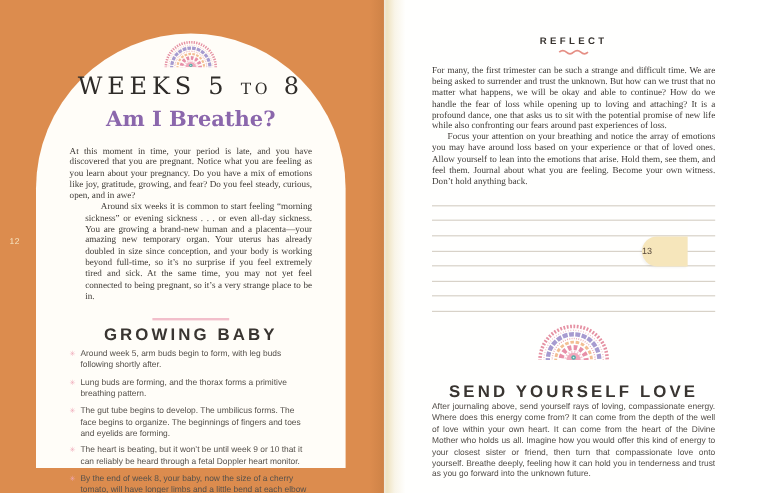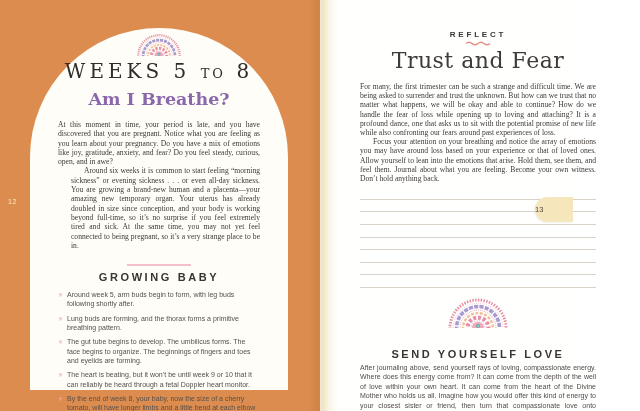--- a/index.html
+++ b/index.html
@@ -26,21 +26,21 @@
   .weeks-title .small-to{font-size:13px;letter-spacing:3px;}
   .chapter-subtitle{
     margin:2px 0 0;font-family:"DejaVu Serif",serif;font-weight:700;
     font-size:17.5px;line-height:22px;color:#8B67AC;
   }
   .intro{margin-top:10px;text-align:justify;}
   .intro p{margin:0;font-size:7.6px;line-height:9.3px;color:#3D3935;}
   .intro p + p{text-indent:13px;margin-left:13px;}
   .section-divider{width:64px;height:2px;background:#F2BFCB;margin:14px auto 0;}
   .sans-heading{
-    font-family:"Liberation Sans",sans-serif;font-weight:700;font-size:11px;
+    font-family:"Liberation Sans",sans-serif;font-weight:700;font-size:14px;
     line-height:10px;letter-spacing:2.6px;color:#393531;margin-top:6px;
   }
   .bullet-list{margin-top:8px;text-align:left;}
   .bullet-item{display:flex;gap:4px;margin-bottom:5px;}
   .bullet-mark{
     flex:0 0 auto;color:#EFA9B8;font-size:6px;line-height:9.3px;
     font-family:"DejaVu Sans",sans-serif;
   }
   .bullet-text{
     font-family:"Liberation Sans",sans-serif;font-size:7px;line-height:9.3px;color:#55504B;
@@ -104,21 +104,21 @@
         <path d="M42,52 a10,10 0 0 1 20,0 z" fill="#F0A8BC"></path>
         <circle cx="52" cy="48.5" r="3.2" fill="#4FAEA6"></circle>
         <circle cx="52" cy="48.5" r="1.2" fill="#EAF6F4"></circle>
       </svg>
 
       <h1 class="weeks-title"><span>WEEKS 5 </span><span class="small-to">TO</span><span> 8</span></h1>
 
       <h2 class="chapter-subtitle">Am I Breathe?</h2>
 
       <div class="intro">
-        <p>At this moment in time, your period is late, and you have discovered that you are pregnant. Notice what you are feeling as you learn about your pregnancy. Do you have a mix of emotions like joy, gratitude, anxiety, and fear? Do you feel steady, curious, open, and in awe?</p>
+        <p>At this moment in time, your period is late, and you have discovered that you are pregnant. Notice what you are feeling as you learn about your pregnancy. Do you have a mix of emotions like joy, gratitude, growing, and fear? Do you feel steady, curious, open, and in awe?</p>
         <p>Around six weeks it is common to start feeling “morning sickness” or evening sickness . . . or even all-day sickness. You are growing a brand-new human and a placenta—your amazing new temporary organ. Your uterus has already doubled in size since conception, and your body is working beyond full-time, so it’s no surprise if you feel extremely tired and sick. At the same time, you may not yet feel connected to being pregnant, so it’s a very strange place to be in.</p>
       </div>
 
       <div class="section-divider"></div>
 
       <div class="sans-heading">GROWING BABY</div>
 
       <div class="bullet-list">
           <div class="bullet-item">
             <span class="bullet-mark">✳</span>
@@ -150,21 +150,20 @@
 
   <div class="page-right">
     <div class="rp-content">
 
       <div class="kicker">REFLECT</div>
 
       <svg class="squiggle" width="26" height="6" viewBox="0 0 26 6" aria-hidden="true">
         <path d="M1,3.5 Q4,0.8 7,3.5 T13,3.5 T19,3.5 T25,3.5" fill="none" stroke="#E58F85" stroke-width="1.4"></path>
       </svg>
 
-      <h2 class="reflect-title">Trust and Fear</h2>
 
       <div class="rp-body">
         <p>For many, the first trimester can be such a strange and difficult time. We are being asked to surrender and trust the unknown. But how can we trust that no matter what happens, we will be okay and able to continue? How do we handle the fear of loss while opening up to loving and attaching? It is a profound dance, one that asks us to sit with the potential promise of new life while also confronting our fears around past experiences of loss.</p>
         <p>Focus your attention on your breathing and notice the array of emotions you may have around loss based on your experience or that of loved ones. Allow yourself to lean into the emotions that arise. Hold them, see them, and feel them. Journal about what you are feeling. Become your own witness. Don’t hold anything back.</p>
       </div>
 
       <div class="journal">
           <div class="journal-line"></div>
           <div class="journal-line"></div>
           <div class="journal-line"></div>

